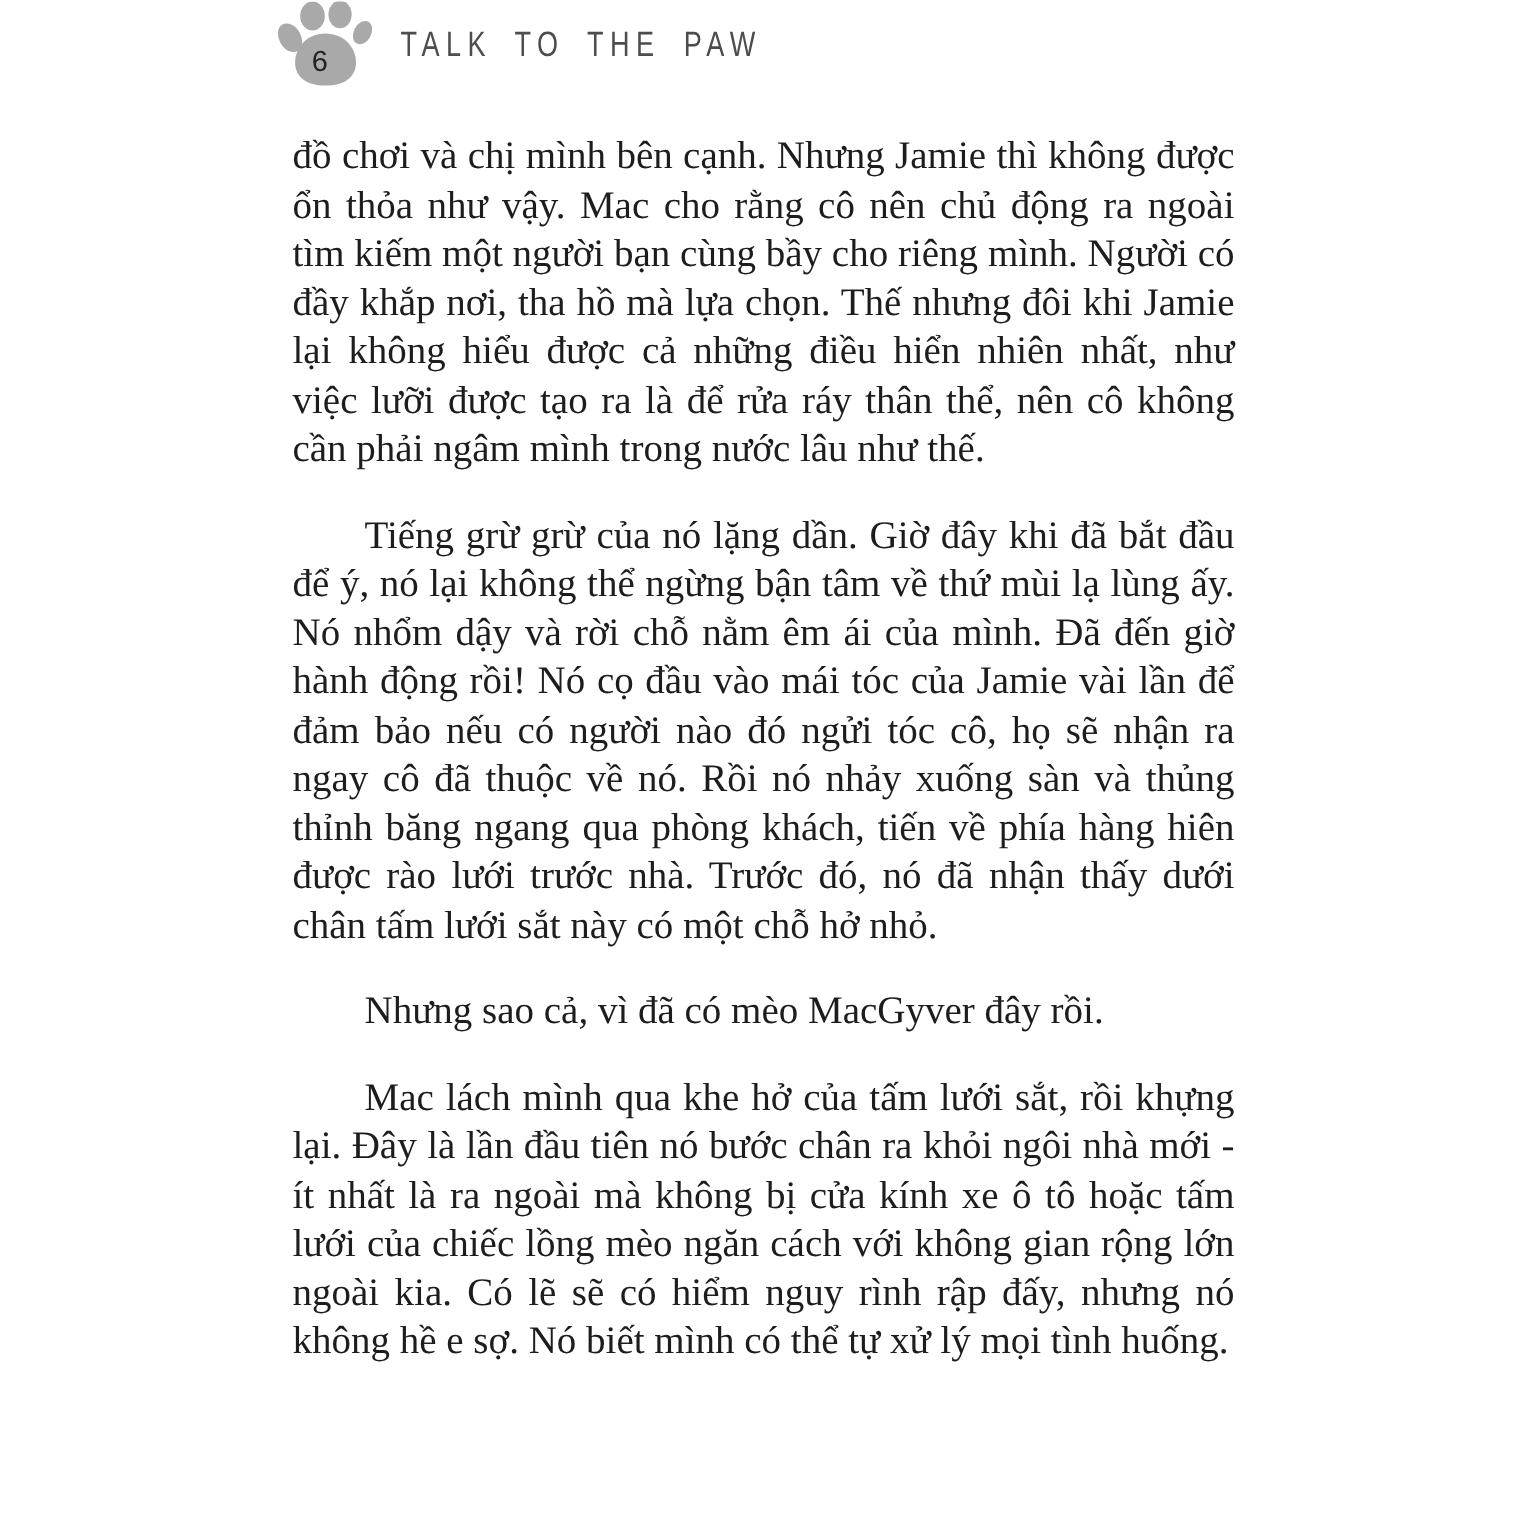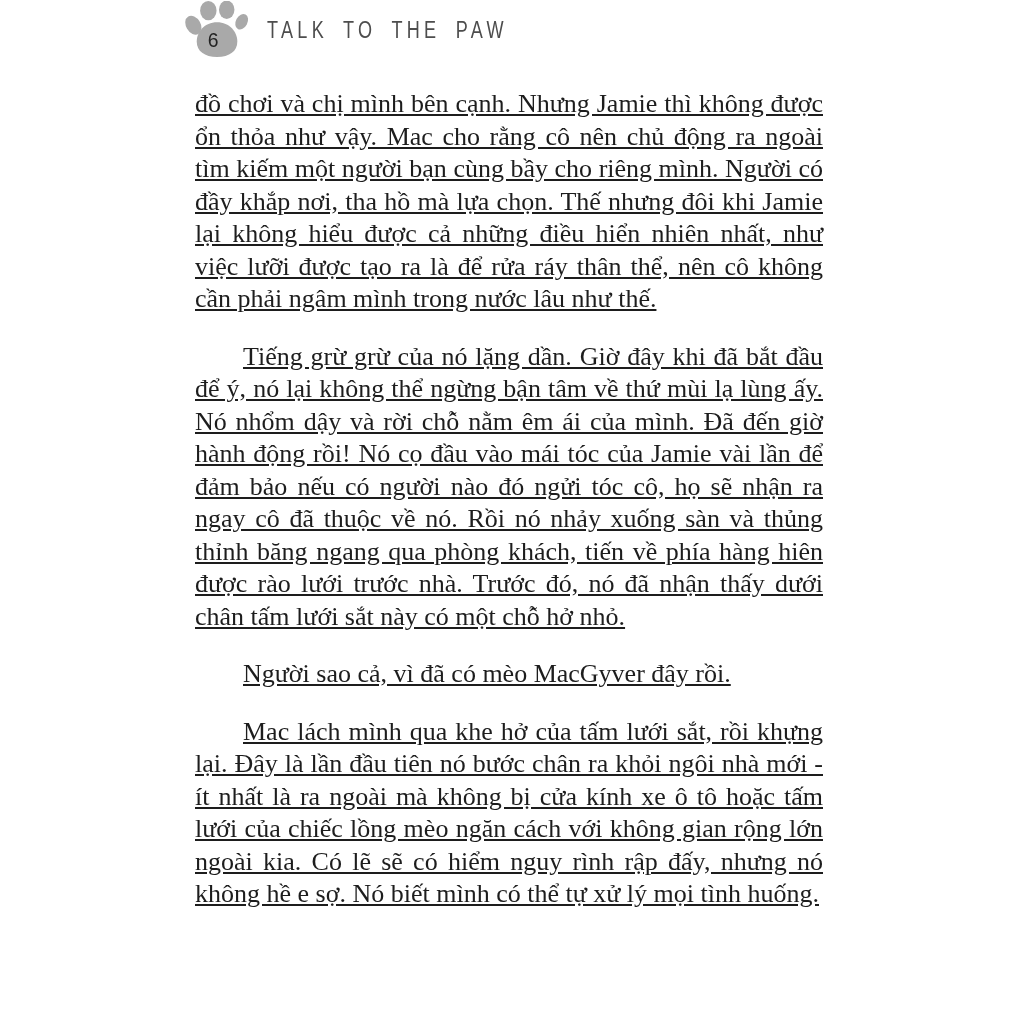--- a/index.html
+++ b/index.html
@@ -47,21 +47,20 @@
     left: 195px;
     top: 88px;
     width: 628px;
     font-size: 26px;
     line-height: 32.5px;
     color: #1d1d1d;
     text-align: justify;
   }
   .text-block p {
     margin: 0 0 12px 0;
-    text-decoration: underline;
   }
   .text-block p.indent {
     text-indent: 48px;
     margin-top: 25px;
   }
 </style>
 </head>
 <body>
 
 <div class="page">
@@ -80,17 +79,17 @@
         <text x="30" y="48" text-anchor="middle" font-family="Liberation Sans, DejaVu Sans, sans-serif" font-size="20" fill="#222222">6</text>
       </svg>
     </div>
 
     <div class="book-title">TALK TO THE PAW</div>
   </div>
 
   <div class="text-block">
     <p>đồ chơi và chị mình bên cạnh. Nhưng Jamie thì không được ổn thỏa như vậy. Mac cho rằng cô nên chủ động ra ngoài tìm kiếm một người bạn cùng bầy cho riêng mình. Người có đầy khắp nơi, tha hồ mà lựa chọn. Thế nhưng đôi khi Jamie lại không hiểu được cả những điều hiển nhiên nhất, như việc lưỡi được tạo ra là để rửa ráy thân thể, nên cô không cần phải ngâm mình trong nước lâu như thế.</p>
     <p class="indent">Tiếng grừ grừ của nó lặng dần. Giờ đây khi đã bắt đầu để ý, nó lại không thể ngừng bận tâm về thứ mùi lạ lùng ấy. Nó nhổm dậy và rời chỗ nằm êm ái của mình. Đã đến giờ hành động rồi! Nó cọ đầu vào mái tóc của Jamie vài lần để đảm bảo nếu có người nào đó ngửi tóc cô, họ sẽ nhận ra ngay cô đã thuộc về nó. Rồi nó nhảy xuống sàn và thủng thỉnh băng ngang qua phòng khách, tiến về phía hàng hiên được rào lưới trước nhà. Trước đó, nó đã nhận thấy dưới chân tấm lưới sắt này có một chỗ hở nhỏ.</p>
-    <p class="indent">Người sao cả, vì đã có mèo MacGyver đây rồi.</p>
+    <p class="indent">Nhưng sao cả, vì đã có mèo MacGyver đây rồi.</p>
     <p class="indent">Mac lách mình qua khe hở của tấm lưới sắt, rồi khựng lại. Đây là lần đầu tiên nó bước chân ra khỏi ngôi nhà mới - ít nhất là ra ngoài mà không bị cửa kính xe ô tô hoặc tấm lưới của chiếc lồng mèo ngăn cách với không gian rộng lớn ngoài kia. Có lẽ sẽ có hiểm nguy rình rập đấy, nhưng nó không hề e sợ. Nó biết mình có thể tự xử lý mọi tình huống.</p>
   </div>
 
 </div>
 
 </body></html>

